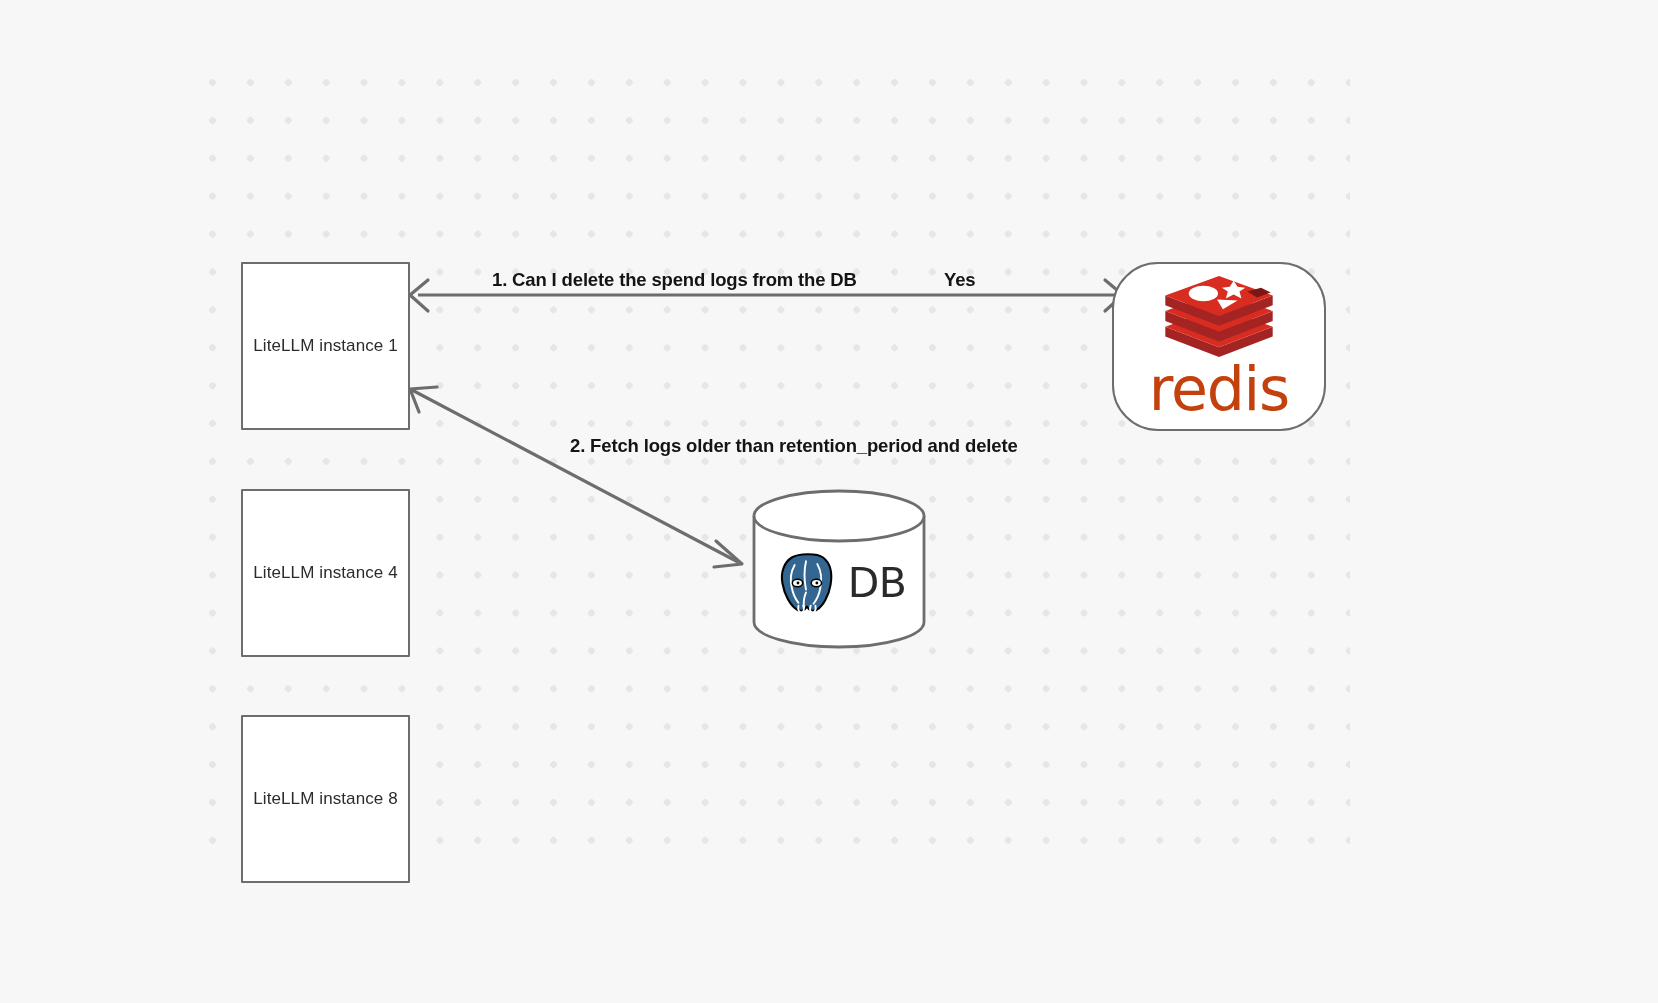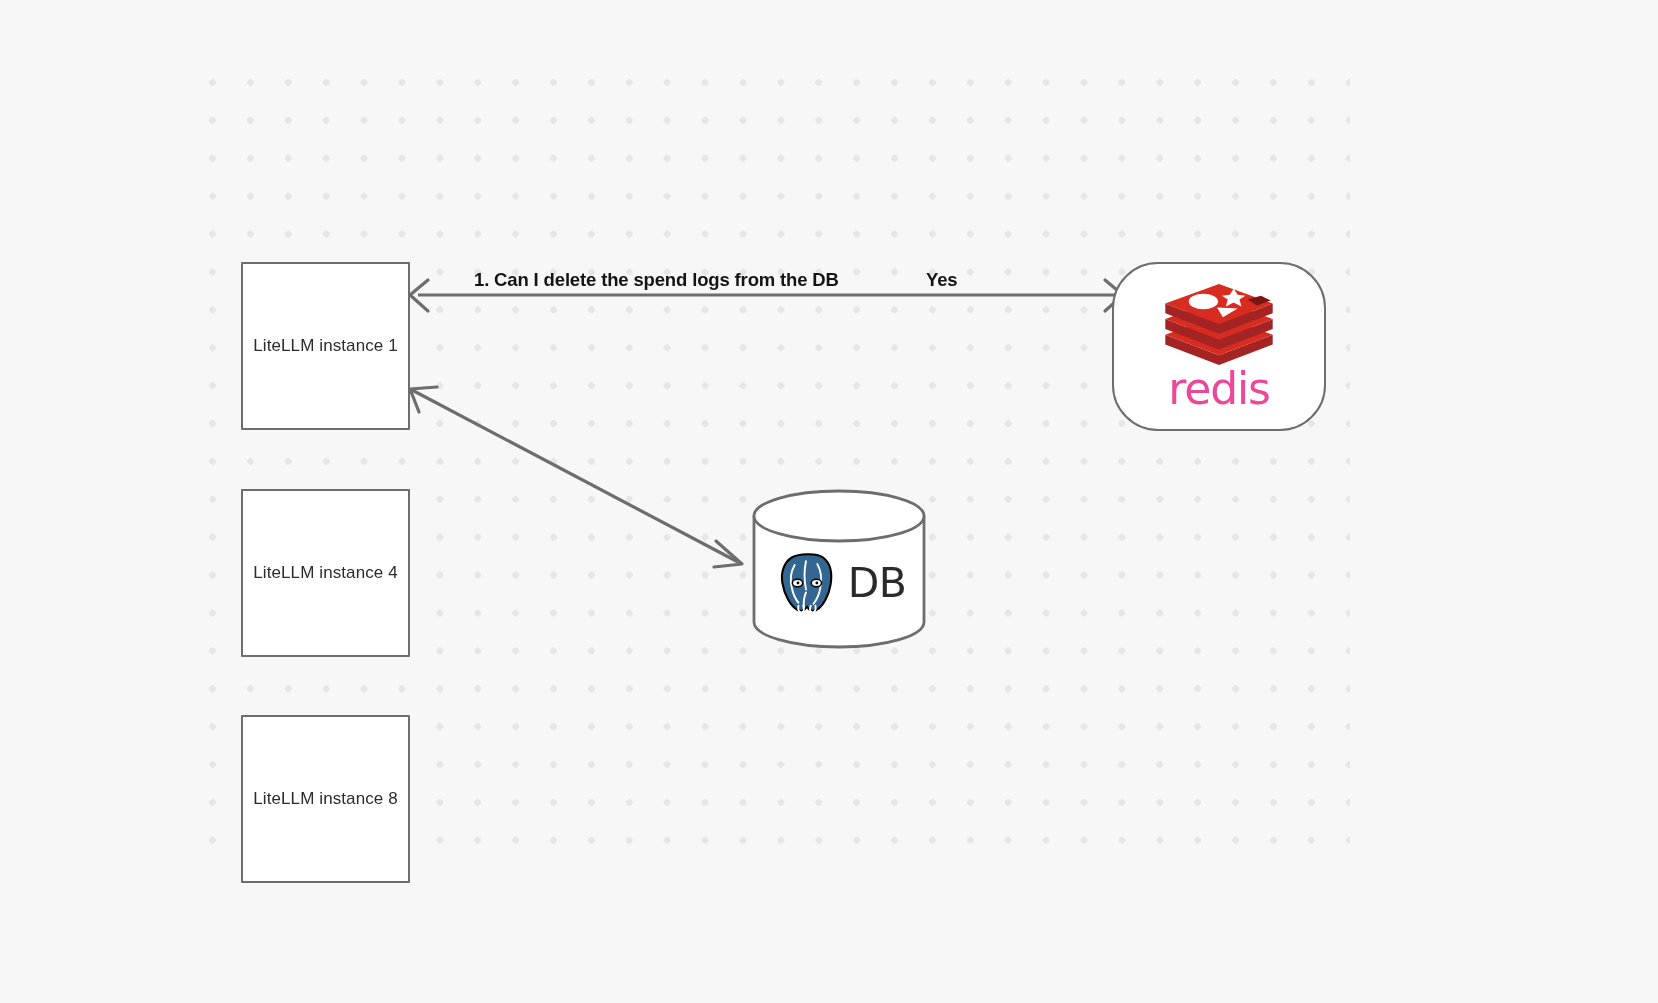--- a/index.html
+++ b/index.html
@@ -67,23 +67,23 @@
     border: 2.6px solid #6d6d6d;
     border-radius: 46px;
     box-sizing: border-box;
     display: flex;
     flex-direction: column;
     align-items: center;
     justify-content: center;
   }
   .redis-logo { width: 118px; height: 82px; display: block; }
   .redis-word {
-    font-size: 44px;
+    font-size: 60px;
     font-weight: 400;
-    color: #ec4899;
+    color: #c2410c;
     letter-spacing: -1.2px;
     line-height: 1;
     margin-top: 2px;
     font-family: "DejaVu Sans", sans-serif;
   }
 
   
   #node-database {
     position: absolute;
     left: 752px; top: 489px;
@@ -111,20 +111,21 @@
 
   
   .edge-label {
     position: absolute;
     font-size: 18.5px;
     font-weight: bold;
     color: #141414;
     white-space: nowrap;
     letter-spacing: -0.15px;
     font-family: "Liberation Sans", sans-serif;
+    margin-left: 18px;
   }
   #edge-label-1 { left: 474px; top: 269px; }
   #edge-label-1b { left: 926px; top: 269px; }
   #edge-label-2 { left: 552px; top: 435px; }
 </style>
 </head>
 <body>
 
 <div id="canvas">
 
@@ -212,14 +213,15 @@
         <circle cx="47.5" cy="36" r="1.5" fill="#000000"></circle>
       </svg>
       <span class="db-word">DB</span>
     </div>
   </div>
 
   <div class="edge-label" id="edge-label-1">1.  Can I delete the spend logs from the DB</div>
 
   <div class="edge-label" id="edge-label-1b">Yes</div>
 
+  <div class="edge-label" id="edge-label-2">2.  Fetch logs older than retention_period and delete</div>
 
 </div>
 
 </body></html>

